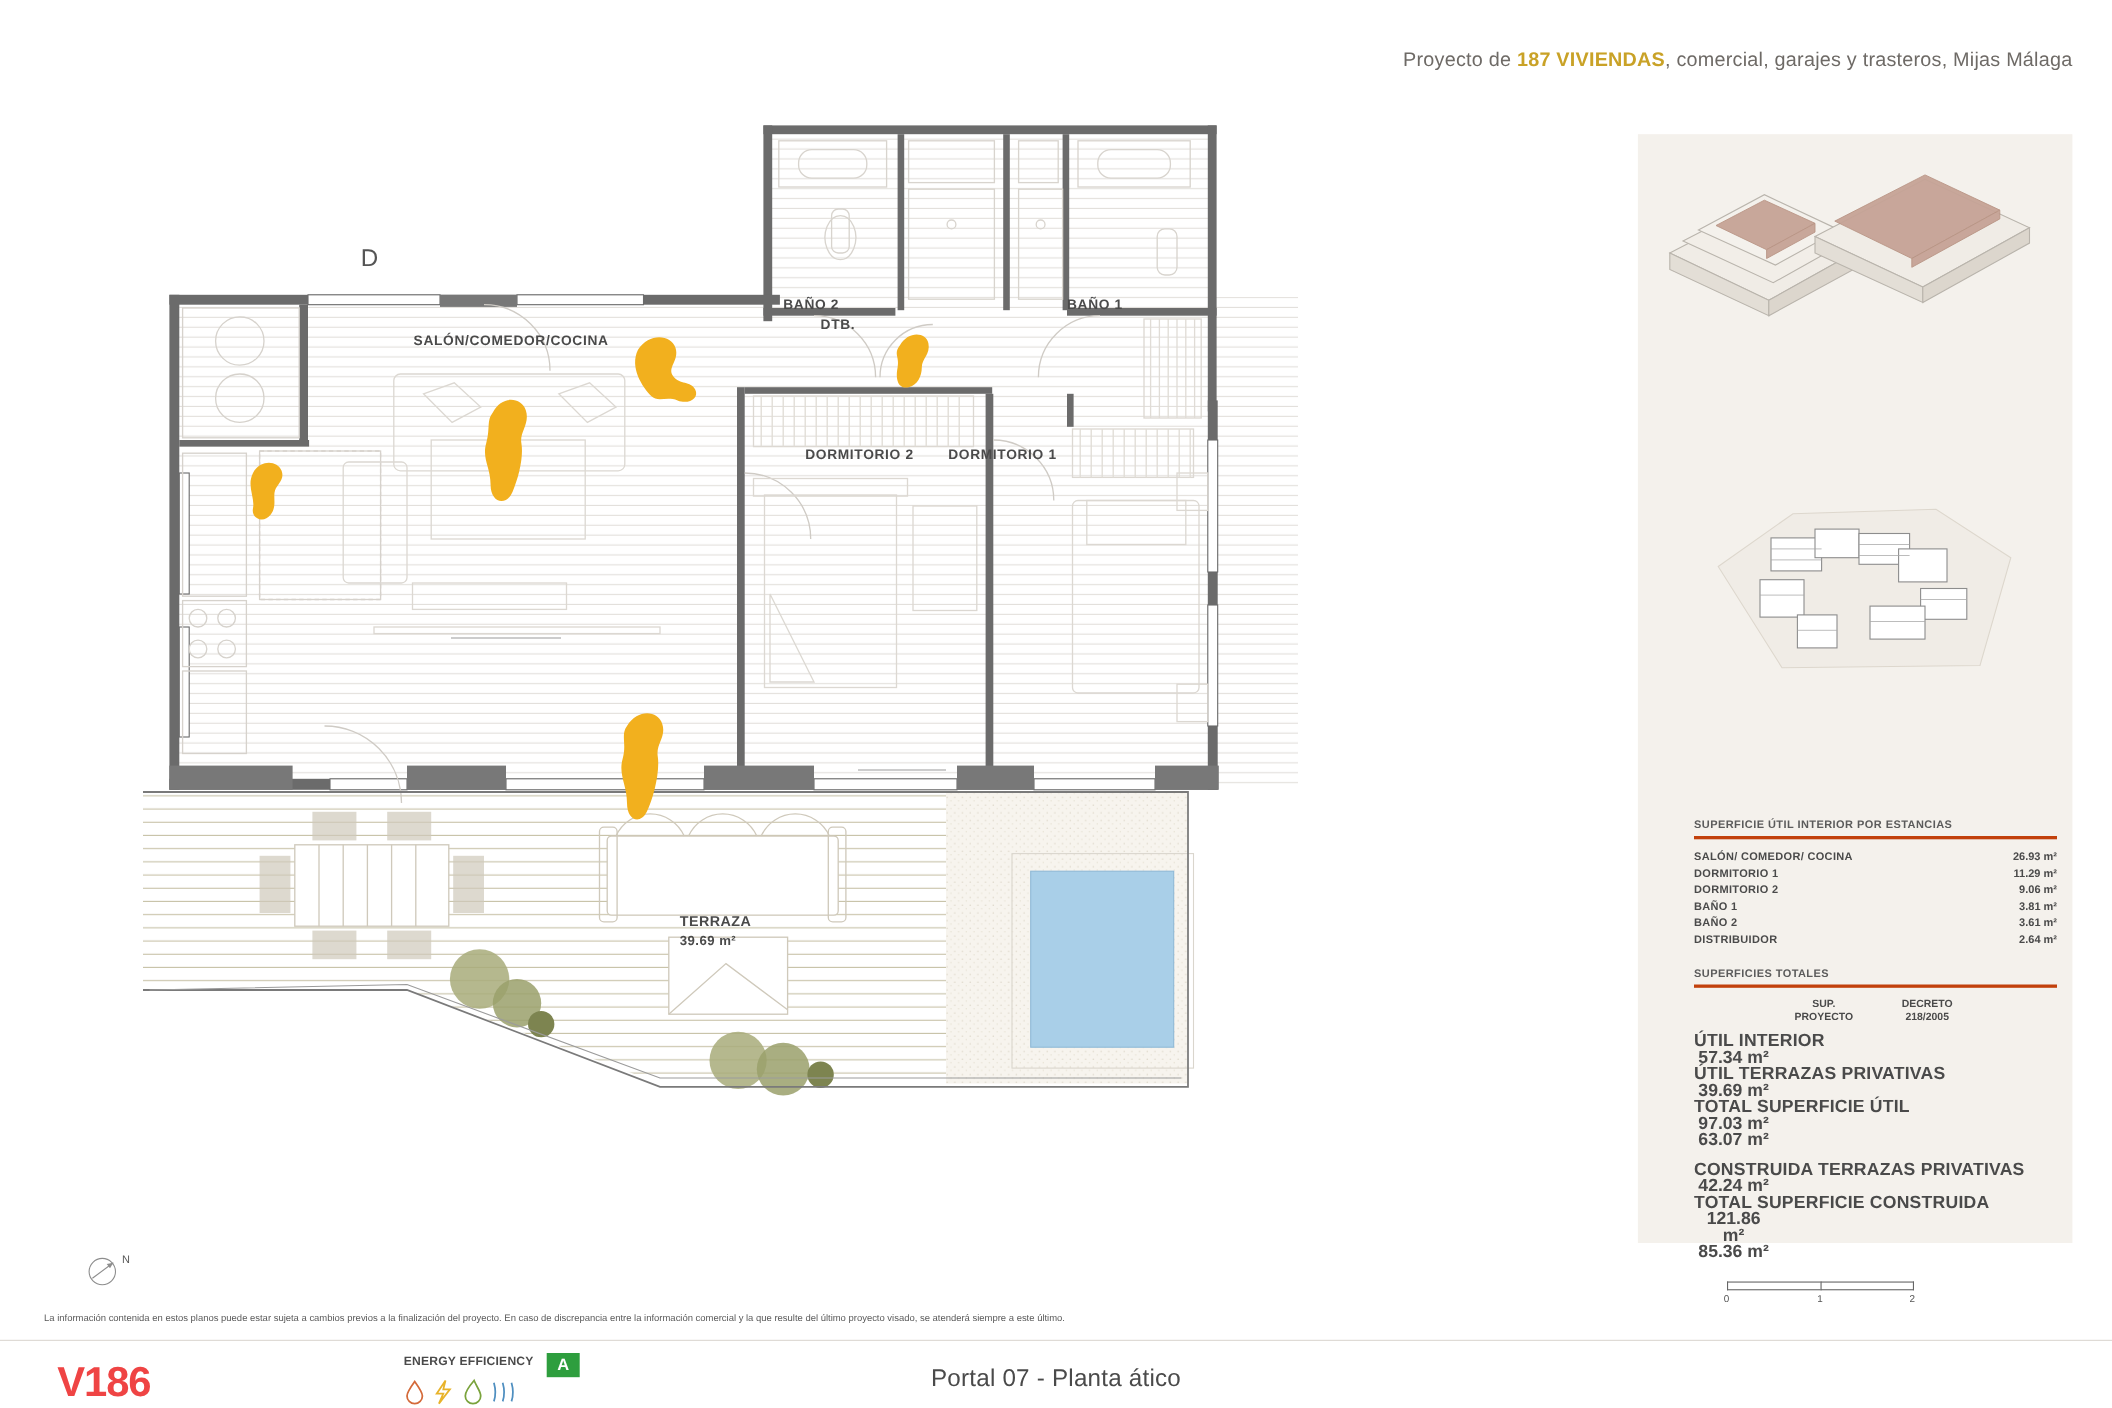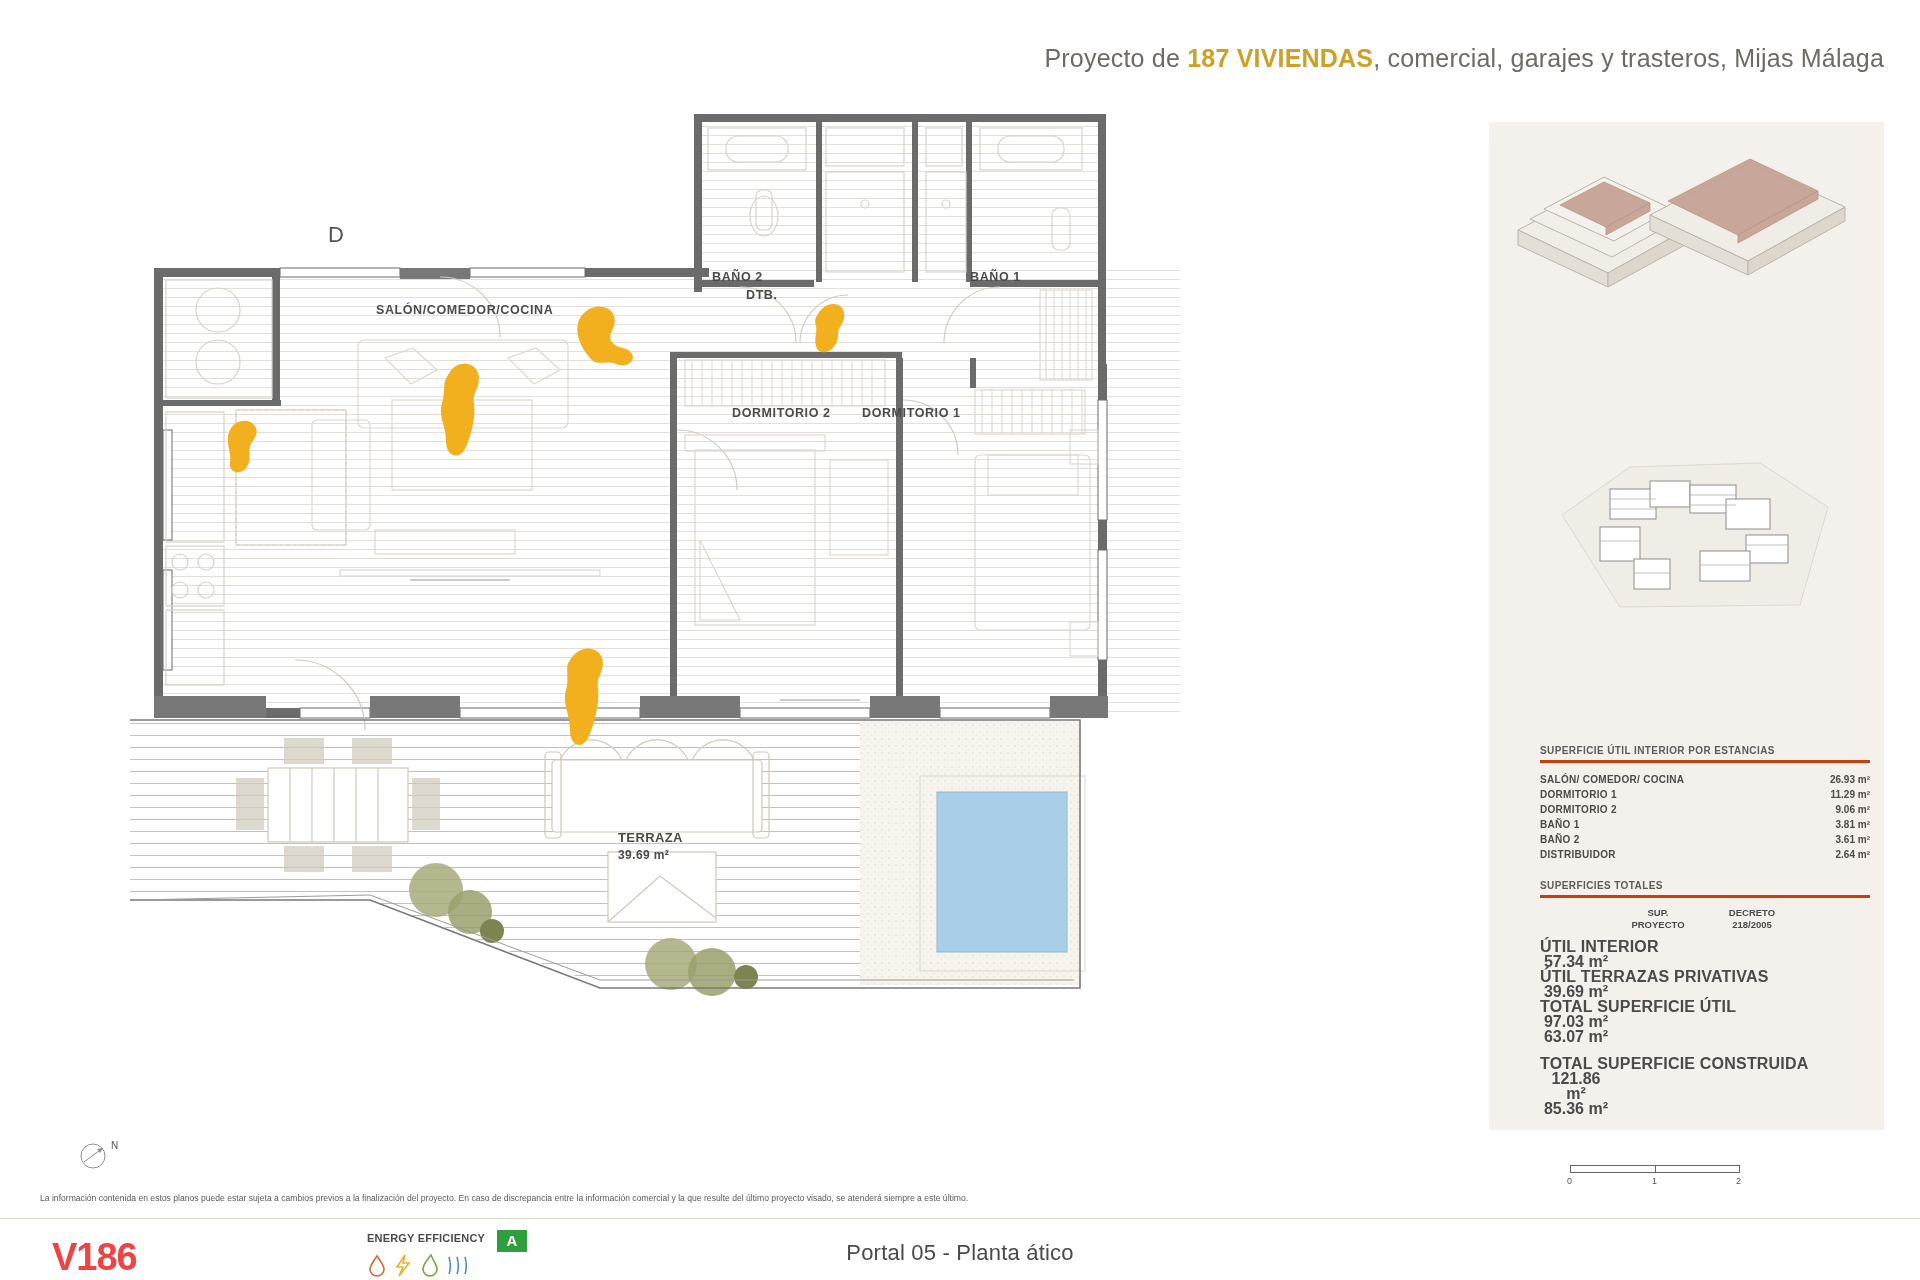--- a/index.html
+++ b/index.html
@@ -9,21 +9,21 @@
     background:#ffffff;
     font-family:"Liberation Sans", sans-serif;
     color:#3b3b3b;
     position:relative;
     overflow:hidden;
   }
 
   
   .header {
     position:absolute; top:44px; right:36px;
-    font-size:25px; color:#6e6a66; letter-spacing:.2px;
+    font-size:18px; color:#6e6a66; letter-spacing:.2px;
     white-space:nowrap;
   }
   .header .hl { color:#c9a227; font-weight:700; }
 
   
   .plan {
     position:absolute; left:40px; top:100px; width:1300px; height:1010px;
   }
   .plan svg { display:block; }
 
@@ -478,20 +478,25 @@
     </div>
   <div class="trow">
       <span class="nm">TOTAL SUPERFICIE ÚTIL</span>
       <span class="c1">97.03  m²</span>
       <span class="c2">63.07 m²</span>
     </div>
 
   <div style="height:12px;"></div>
 
   <div class="trow">
+      <span class="nm">CONSTRUIDA TERRAZAS PRIVATIVAS</span>
+      <span class="c1">42.24 m²</span>
+      <span class="c2"></span>
+    </div>
+  <div class="trow">
       <span class="nm">TOTAL SUPERFICIE CONSTRUIDA</span>
       <span class="c1">121.86 m²</span>
       <span class="c2">85.36 m²</span>
     </div>
 </div>
 
 <div class="compass">
   <svg width="34" height="30" viewBox="0 0 34 30">
     <circle cx="15" cy="16" r="12" fill="none" stroke="#8d8d8d" stroke-width="1"></circle>
     <line x1="6" y1="22" x2="25" y2="8" stroke="#8d8d8d" stroke-width="1"></line>
@@ -530,13 +535,13 @@
         <path d="M66,3 C60,10 58,14 58,17 a7,7 0 0 0 14,0 c0,-4 -3,-7 -6,-14 z" fill="none" stroke="#7aa33c" stroke-width="1.6"></path>
       </g>
     <g fill="none" stroke="#4f8fc0" stroke-width="1.6">
       <path d="M84,22 C86,16 86,12 84,5"></path>
         <path d="M92,22 C94,16 94,12 92,5"></path>
         <path d="M100,22 C102,16 102,12 100,5"></path>
     </g>
   </svg>
 </div>
 
-<div class="portal">Portal 05 - Planta ático</div>
+<div class="portal">Portal 07 - Planta ático</div>
 
 </body></html>

